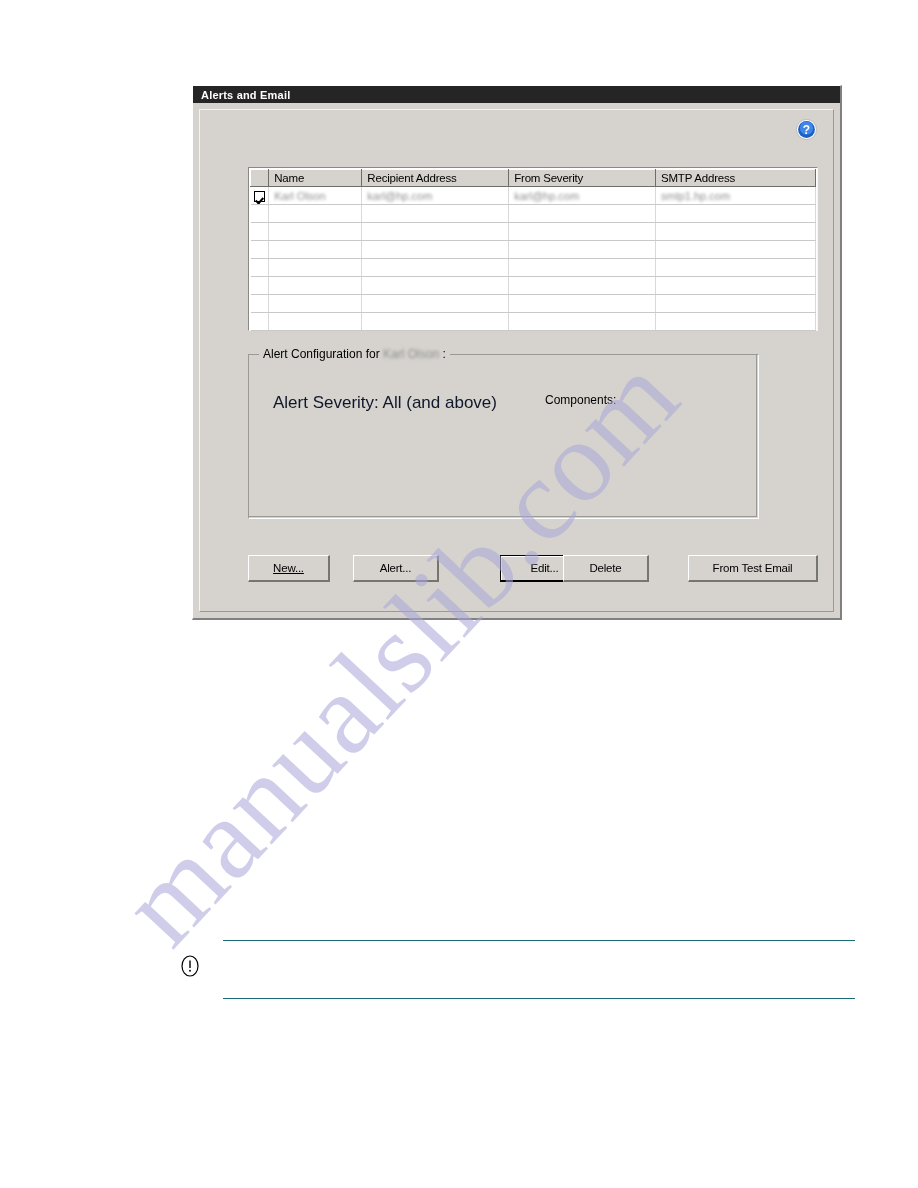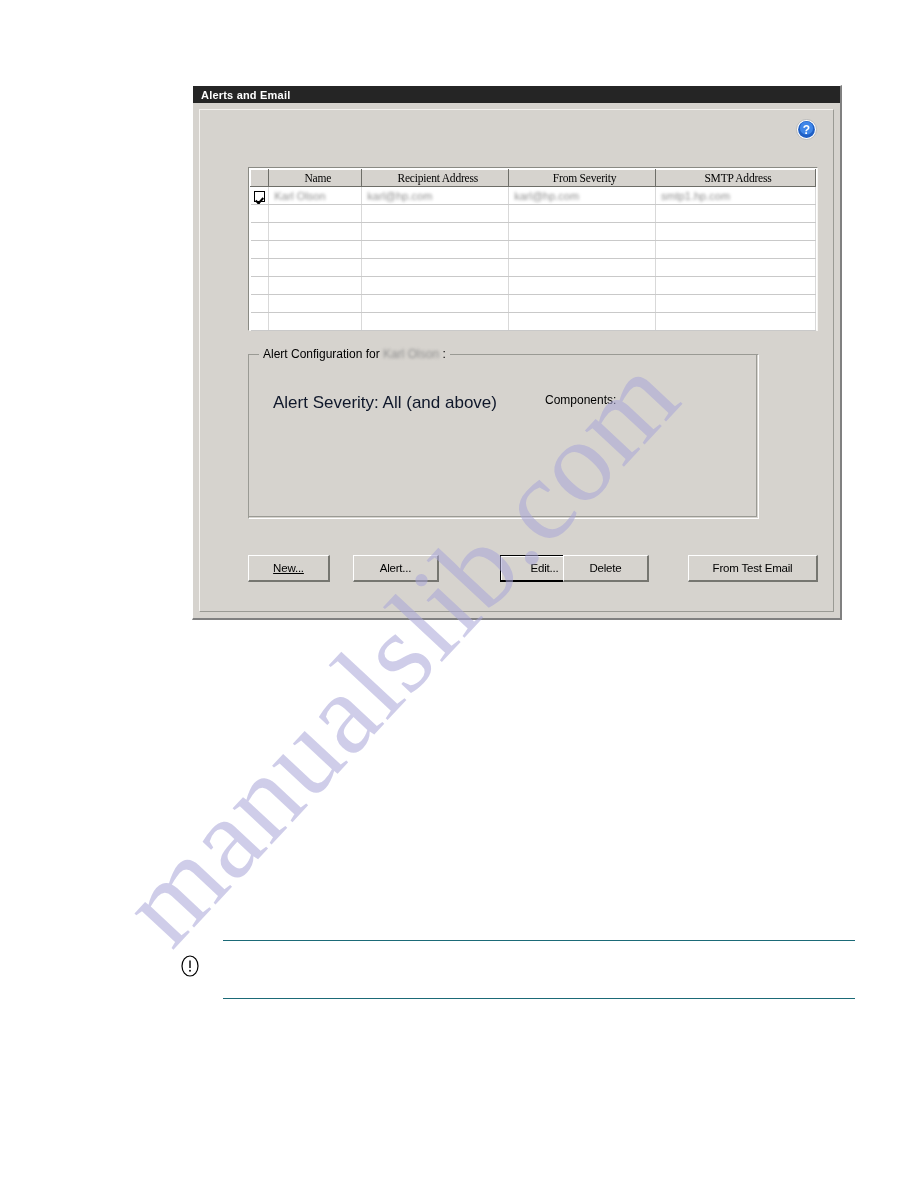--- a/index.html
+++ b/index.html
@@ -108,32 +108,31 @@
   table.grid {
     border-collapse: collapse;
     width: 100%;
     table-layout: fixed;
     font-size: 11px;
     color: #000000;
   }
   table.grid th {
     background: #d6d3ce;
     font-weight: normal;
-    text-align: center;
+    text-align: left;
     height: 16px;
     padding: 0 0 0 5px;
     border-top: 1px solid #ffffff;
     border-left: 1px solid #ffffff;
     border-right: 1px solid #6e6e68;
     border-bottom: 1px solid #6e6e68;
     font-size: 11.5px;
     letter-spacing: -0.2px;
     overflow: hidden;
     white-space: nowrap;
-    font-family: Liberation Serif, serif;
   }
   table.grid th.cb-col {
     padding: 0;
   }
   table.grid td {
     height: 17px;
     border-right: 1px solid #d9d9d9;
     border-bottom: 1px solid #c9c9c9;
     padding: 0 0 0 5px;
     background: #ffffff;

